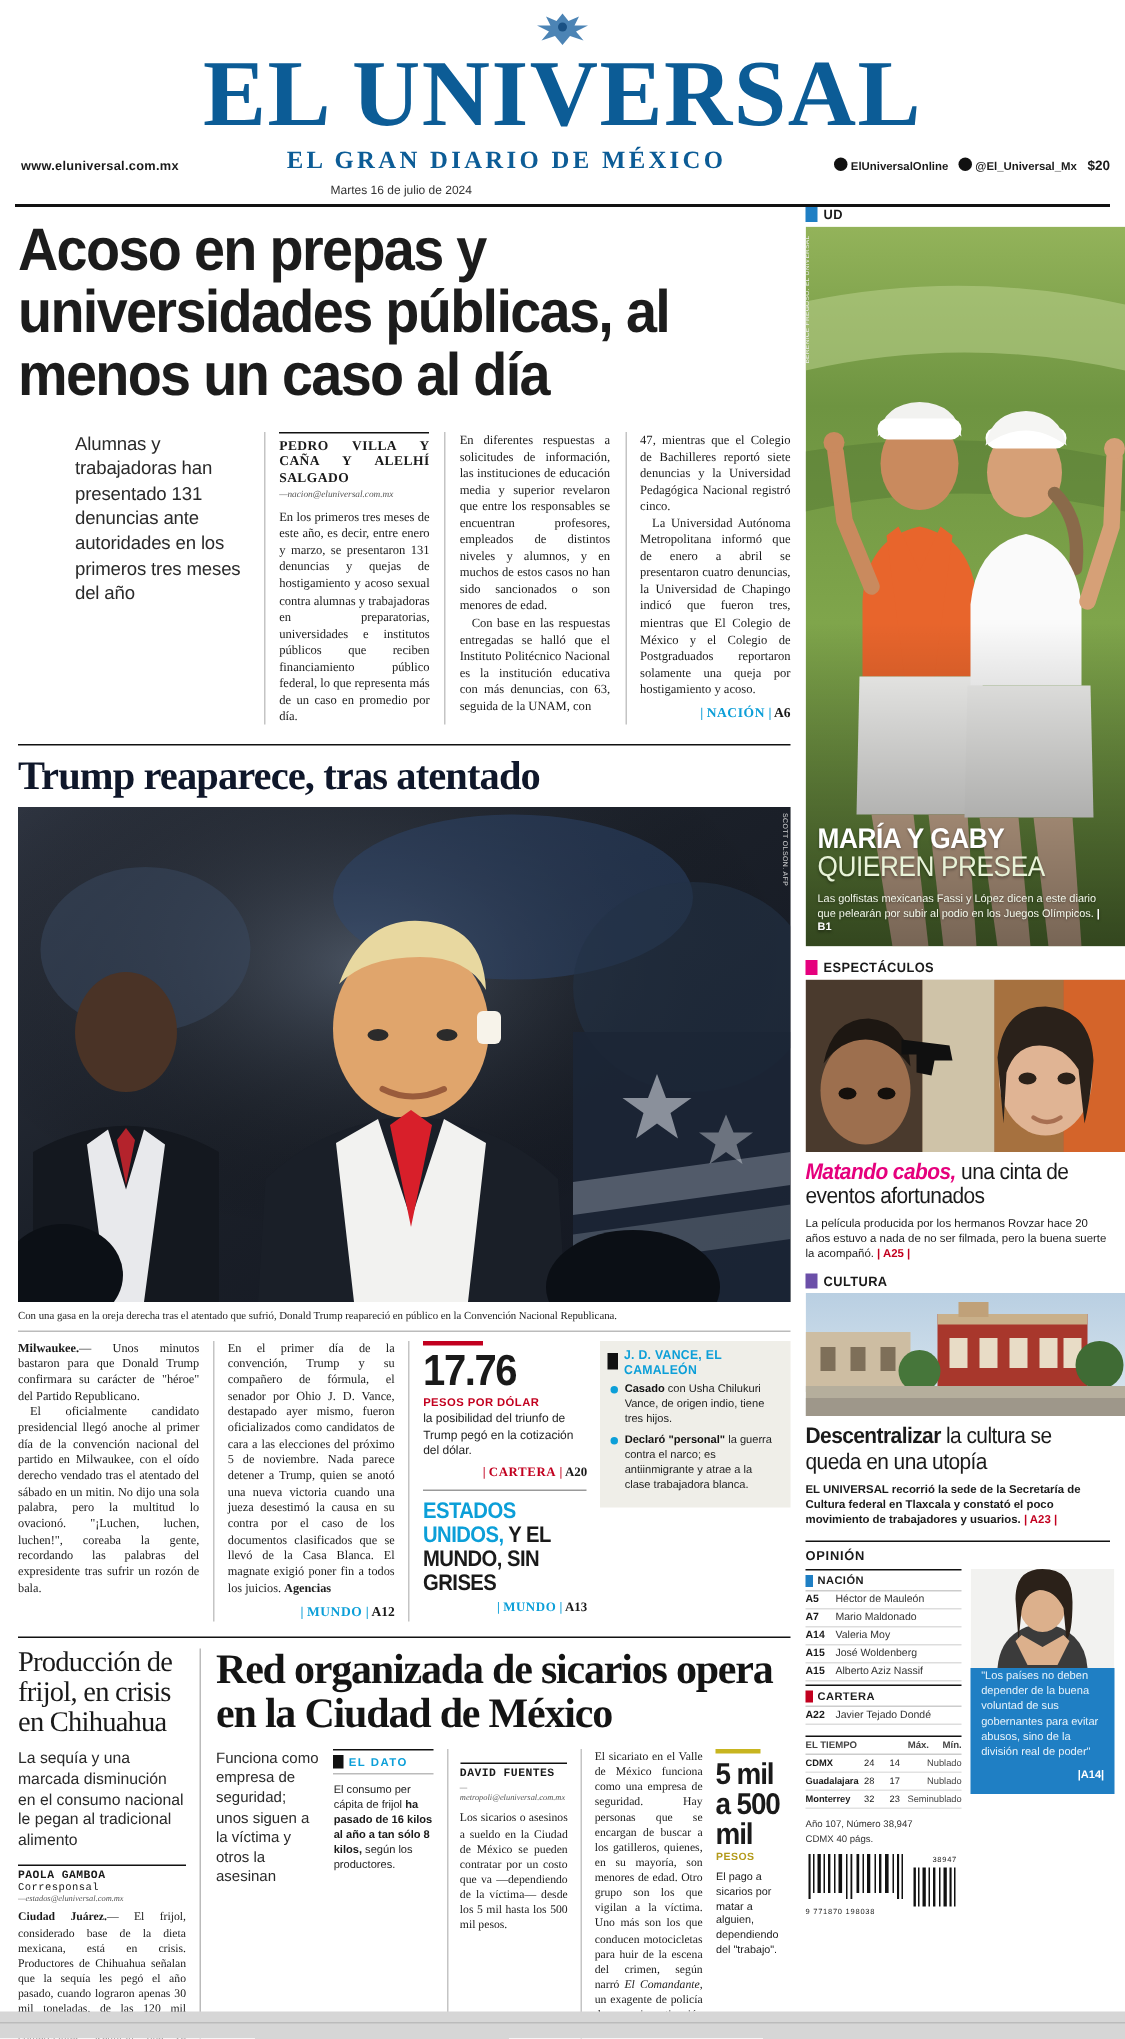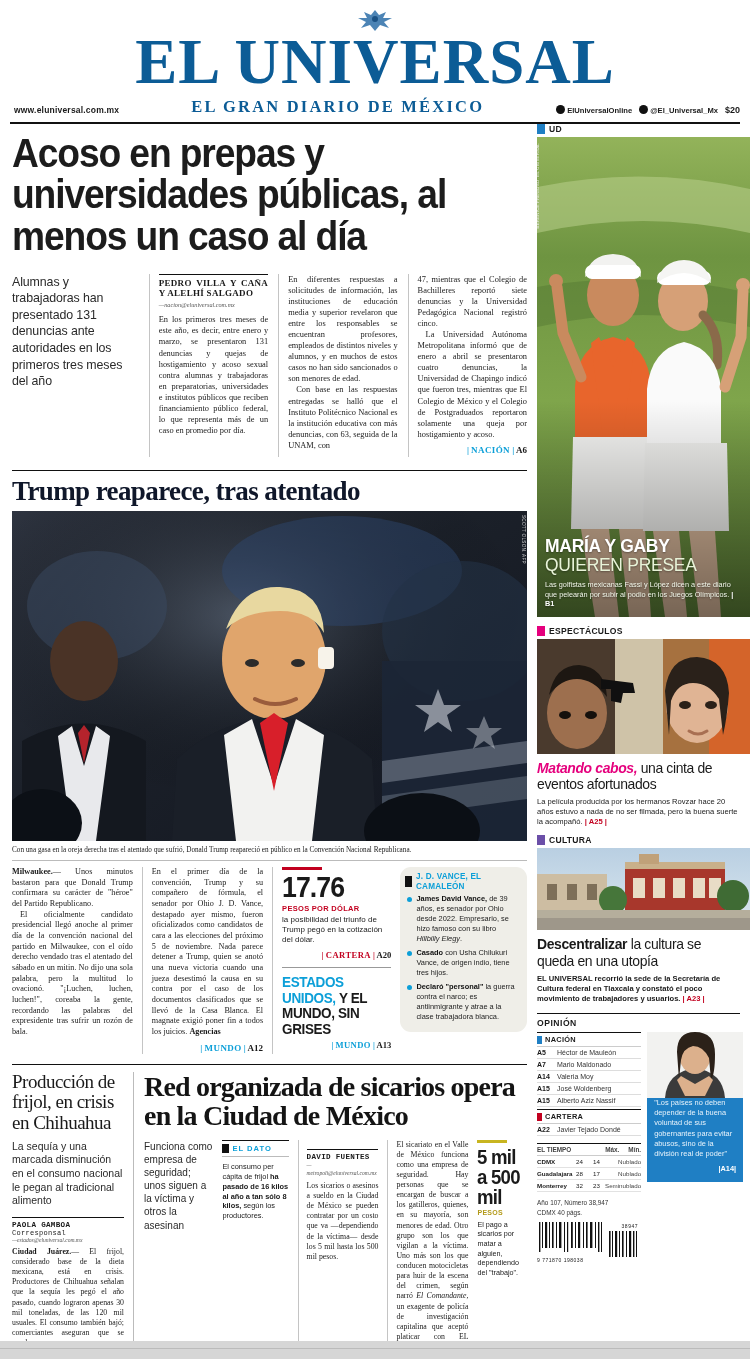--- a/index.html
+++ b/index.html
@@ -56,21 +56,21 @@
     font-family: "Liberation Sans", sans-serif;
     font-weight: bold;
     font-size: 40px;
     line-height: 1.04;
     letter-spacing: -1.2px;
     color:#1c1c1c;
     margin-top: 9px;
     transform: scaleX(0.93);
     transform-origin: left top;
   }
-  .lead-body { display:flex; gap:10px; margin-top: 16px; }
+  .lead-body { display:flex; gap:10px; margin-top: 16px; margin-left: 38px; }
   .lead-deck {
     width: 132px; font-size: 12.4px; line-height: 1.34; color:#2a2a2a;
     letter-spacing:-.1px;
   }
   .lead-col { width: 124px; font-family:"Liberation Serif", serif; font-size:8.4px; line-height:1.32; text-align:justify; }
   .byline {
     border-top:1.5px solid #111; padding-top:3px;
     font-family:"Liberation Serif", serif; font-weight:bold; font-size:9px;
     letter-spacing:.3px; line-height:1.2; text-transform:uppercase;
   }
@@ -110,21 +110,21 @@
   .mbox p { font-size:8px; line-height:1.3; margin-top:2px; color:#222;}
   .ref-red { text-align:right; font-family:"Liberation Serif",serif; font-size:8.6px; font-weight:bold; margin-top:4px;}
   .ref-red .s { color:#c2001f; letter-spacing:.4px;}
   .mbox .divider { border-top:1px solid #999; margin:7px 0 6px 0;}
   .kicker2 { font-family:"Liberation Sans",sans-serif; font-weight:bold; font-size:15px; line-height:1.05; letter-spacing:-.4px; transform:scaleX(.9); transform-origin:left;}
   .kicker2 .blue { color:#0c9fd8; }
   .ref-blue { text-align:right; font-family:"Liberation Serif",serif; font-size:8.6px; font-weight:bold; margin-top:3px;}
   .ref-blue .s { color:#0c9fd8; letter-spacing:.4px;}
 
   
-  .vbox { width:132px; background:#efeee8; padding:0 0 6px 0; align-self:flex-start;border-radius:11px;}
+  .vbox { width:132px; background:#efeee8; padding:0 0 6px 0; align-self:flex-start;}
   .vbox-head { display:flex; align-items:center; gap:4px; padding:4px 5px 3px 5px;}
   .vbox-head .sq { width:8px;height:11px;background:#111;}
   .vbox-title { color:#0c9fd8; font-weight:bold; font-size:8.6px; letter-spacing:.2px; transform:scaleX(.95); transform-origin:left;}
   .vbox ul { list-style:none; padding:0 7px;}
   .vbox li { font-size:7.4px; line-height:1.35; margin-bottom:4px; padding-left:9px; position:relative; color:#222;}
   .vbox li:before { content:""; position:absolute; left:0; top:3px; width:5px;height:5px;border-radius:50%;background:#0c9fd8;}
   .vbox li b { color:#111; }
   .vbox li i { font-style:italic; }
 
   
@@ -225,20 +225,21 @@
     <div class="logo">EL UNIVERSAL</div>
     <div class="tagline-row">
       <div class="site-url">www.eluniversal.com.mx</div>
       <div class="tagline">EL GRAN DIARIO DE  MÉXICO</div>
       <div class="social">
         <span><span class="sicon"></span><span>ElUniversalOnline</span></span>
         <span><span class="sicon"></span><span>@El_Universal_Mx</span></span>
         <span class="price">$20</span>
       </div>
     </div>
+    <div class="dateline">Martes 16 de julio de 2024</div>
   </div>
   <div class="rule-top"></div>
 
   <div class="cols">
 
     <div class="left">
 
       <div>
         <div class="lead-h">Acoso en prepas y universidades públicas, al menos un caso al día</div>
         <div class="lead-body">
@@ -341,21 +342,20 @@
               <span style="color:#0c9fd8">|</span> <span class="s">MUNDO</span> <span style="color:#0c9fd8">|</span> <span>A13</span>
             </div>
           </div>
 
           <div class="vbox">
             <div class="vbox-head">
               <span class="sq"></span>
               <span class="vbox-title">J. D. VANCE, EL CAMALEÓN</span>
             </div>
             <ul>
-              <li><b>James David Vance,</b><span> de 39 años, es senador por Ohio desde 2022. Empresario, se hizo famoso con su libro </span><i>Hillbilly Elegy</i><span>.</span></li>
               <li><b>Casado</b><span> con Usha Chilukuri Vance, de origen indio, tiene tres hijos.</span></li>
               <li><b>Declaró "personal"</b><span> la guerra contra el narco; es antiinmigrante y atrae a la clase trabajadora blanca.</span></li>
             </ul>
           </div>
         </div>
       </div>
 
       <div class="bottom-rule"></div>
       <div class="bot">
 

